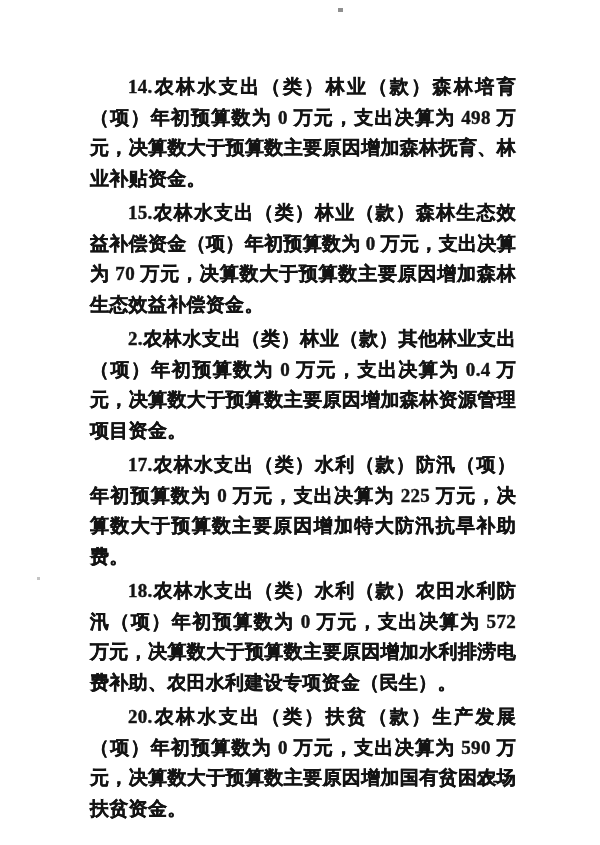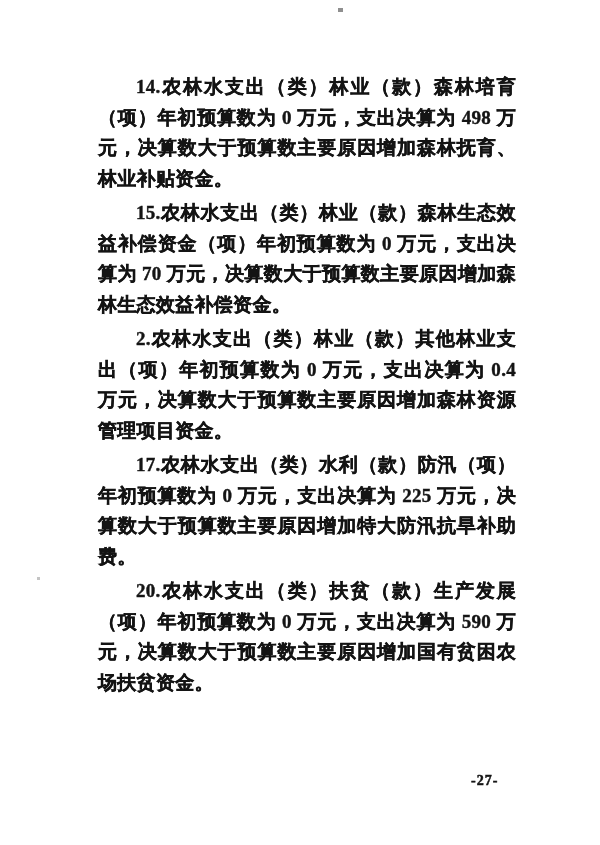--- a/index.html
+++ b/index.html
@@ -22,21 +22,21 @@
     top: 72px;
     width: 430px;
     font-size: 19px;
     line-height: 30.5px;
     font-weight: 700;
     letter-spacing: 0.3px;
     text-align: justify;
     text-justify: inter-ideograph;
   }
   .content p {
-    margin: 0 0 4px 12px;
+    margin: 0 0 4px 4px;
     text-indent: 2em;
     -webkit-text-stroke: 0.4px #141414;
   }
   .page-number {
     position: absolute;
     top: 773px;
     left: 471px;
     font-size: 14px;
     font-weight: 700;
     letter-spacing: 1px;
@@ -67,18 +67,19 @@
 <div class="page">
 
   <span class="speck speck-top"></span>
   <span class="speck speck-left"></span>
 
   <div class="content">
     <p>14.农林水支出（类）林业（款）森林培育（项）年初预算数为 0 万元，支出决算为 498 万元，决算数大于预算数主要原因增加森林抚育、林业补贴资金。</p>
     <p>15.农林水支出（类）林业（款）森林生态效益补偿资金（项）年初预算数为 0 万元，支出决算为 70 万元，决算数大于预算数主要原因增加森林生态效益补偿资金。</p>
     <p>2.农林水支出（类）林业（款）其他林业支出（项）年初预算数为 0 万元，支出决算为 0.4 万元，决算数大于预算数主要原因增加森林资源管理项目资金。</p>
     <p>17.农林水支出（类）水利（款）防汛（项）年初预算数为 0 万元，支出决算为 225 万元，决算数大于预算数主要原因增加特大防汛抗旱补助费。</p>
+    <p>18.农林水支出（类）水利（款）农田水利防汛（项）年初预算数为 0 万元，支出决算为 572 万元，决算数大于预算数主要原因增加水利排涝电费补助、农田水利建设专项资金（民生）。</p>
     <p>20.农林水支出（类）扶贫（款）生产发展（项）年初预算数为 0 万元，支出决算为 590 万元，决算数大于预算数主要原因增加国有贫困农场扶贫资金。</p>
   </div>
 
   <div class="page-number">-27-</div>
 
 </div>
 
 </body></html>

